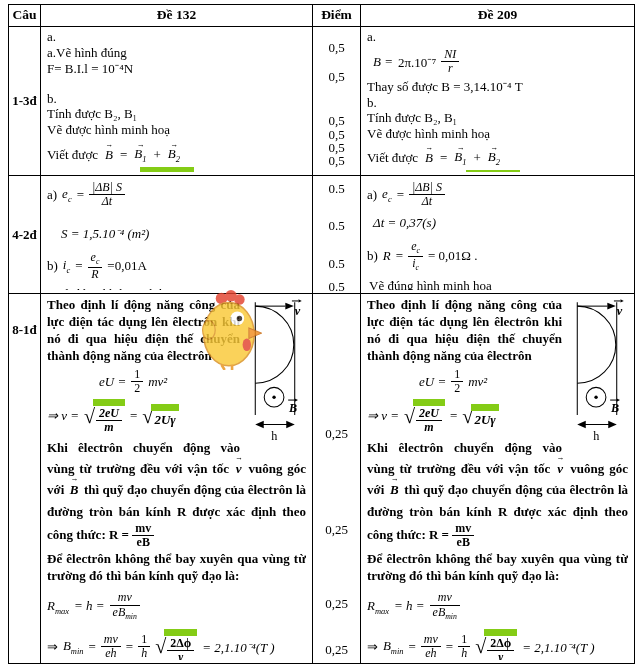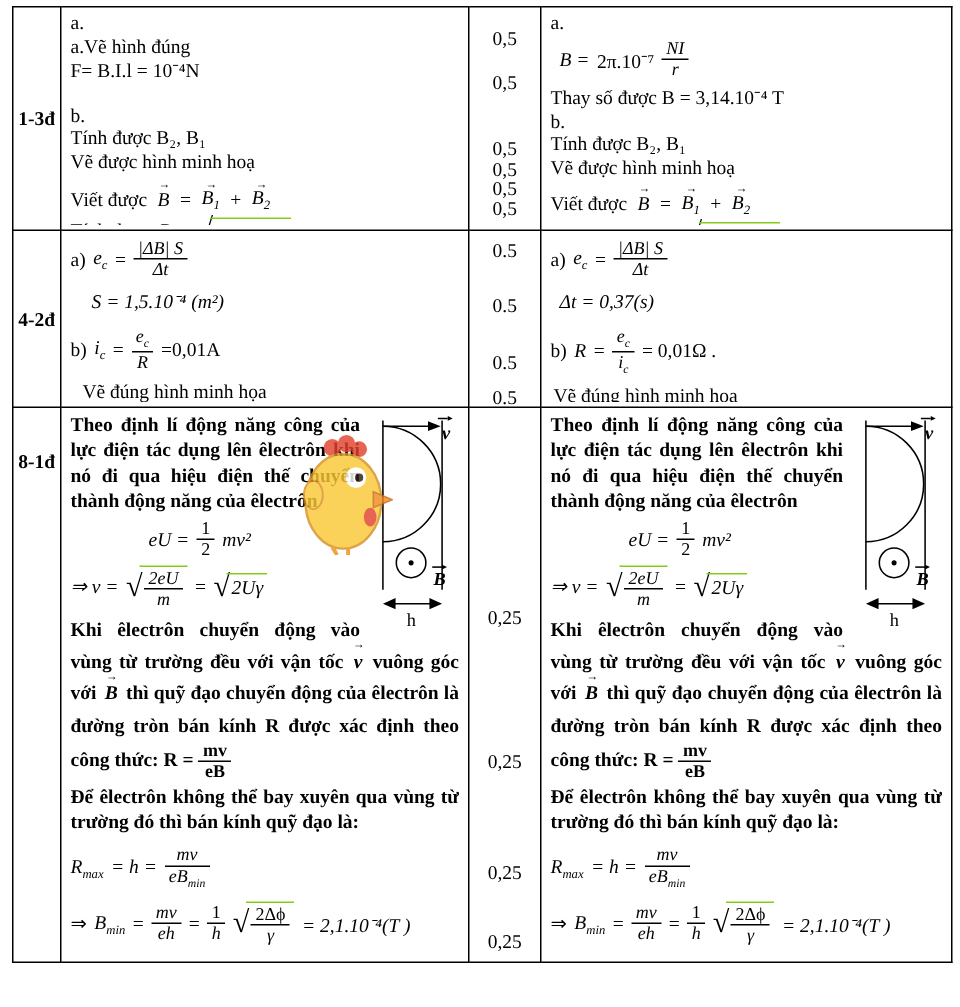--- a/index.html
+++ b/index.html
@@ -17,21 +17,21 @@
   .line{line-height:1.22;margin:0;}
   .gap{height:14px;}
   .eqline{display:flex;align-items:center;gap:5px;margin:3px 0;flex-wrap:nowrap;}
   .indent{margin-left:6px;}
   .center1{margin-left:52px;}
   .frac{display:inline-block;vertical-align:middle;text-align:center;font-size:12px;line-height:1.12;}
   .frac .num{display:block;border-bottom:1px solid #000;padding:0 3px;}
   .frac .den{display:block;padding:0 3px;}
   .sqrt{display:inline-flex;align-items:center;}
   .sqrt::before{content:"√";font-size:1.55em;line-height:.85;margin-right:-2px;font-style:normal;}
-  .sqrt .sq-body{border-top:1px solid #84cc16;padding:1px 3px 0 3px;display:inline-flex;align-items:center;}
+  .sqrt .sq-body{border-top:7px solid #84cc16;padding:1px 3px 0 3px;display:inline-flex;align-items:center;font-weight:bold;}
   .vec{position:relative;display:inline-block;font-style:italic;padding:0 2px;}
   .vec::before{content:"→";position:absolute;top:-0.85em;left:50%;transform:translateX(-50%);
                font-size:0.6em;font-style:normal;letter-spacing:-1px;}
   .it{font-style:italic;}
   sub{font-size:0.65em;font-style:italic;}
   p.just{text-align:justify;margin:0;font-weight:bold;}
   .p1{line-height:1.32;}
   .p2{line-height:1.62;margin-top:2px !important;}
   .p3{line-height:1.3;margin-top:2px !important;}
   .fig{float:right;margin:0 0 2px 4px;}
@@ -53,20 +53,26 @@
 
   <table class="sheet">
     <colgroup>
         <col style="width:32px">
         <col style="width:272px">
         <col style="width:48px">
         <col style="width:274px">
       </colgroup>
 
     <tbody>
+        <tr style="height:22px">
+      <th>Câu</th>
+      <th>Đề 132</th>
+      <th>Điểm</th>
+      <th>Đề 209</th>
+    </tr>
 
     <tr style="height:149px">
       <td class="cau-cell">1-3đ</td>
 
       <td>
         <div class="clip" style="max-height:143px">
           <div class="line">a.</div>
           <div class="line">a.Vẽ hình đúng</div>
           <div class="line">F= B.I.l  = 10⁻⁴N</div>
           <div class="gap"></div>
@@ -143,21 +149,21 @@
         <div class="clip" style="max-height:112px">
           <div class="eqline">
             <span>a)</span>
             <span class="it"><span>e</span><sub>c</sub></span>
             <span>=</span>
             <span class="frac">
                   <span class="num it">|ΔB| S</span>
                   <span class="den it">Δt</span>
                 </span>
           </div>
-          <div class="line it" style="margin:6px 0 0 14px">S = 1,5.10⁻⁴ (m²)</div>
+          <div class="line it" style="margin:17px 0 0 14px">S = 1,5.10⁻⁴ (m²)</div>
           <div class="eqline" style="margin-top:9px">
             <span>b)</span>
             <span class="it"><span>i</span><sub>c</sub></span>
             <span>=</span>
             <span class="frac">
                   <span class="num it"><span>e</span><sub>c</sub></span>
                   <span class="den it">R</span>
                 </span>
             <span>=0,01A</span>
           </div>

